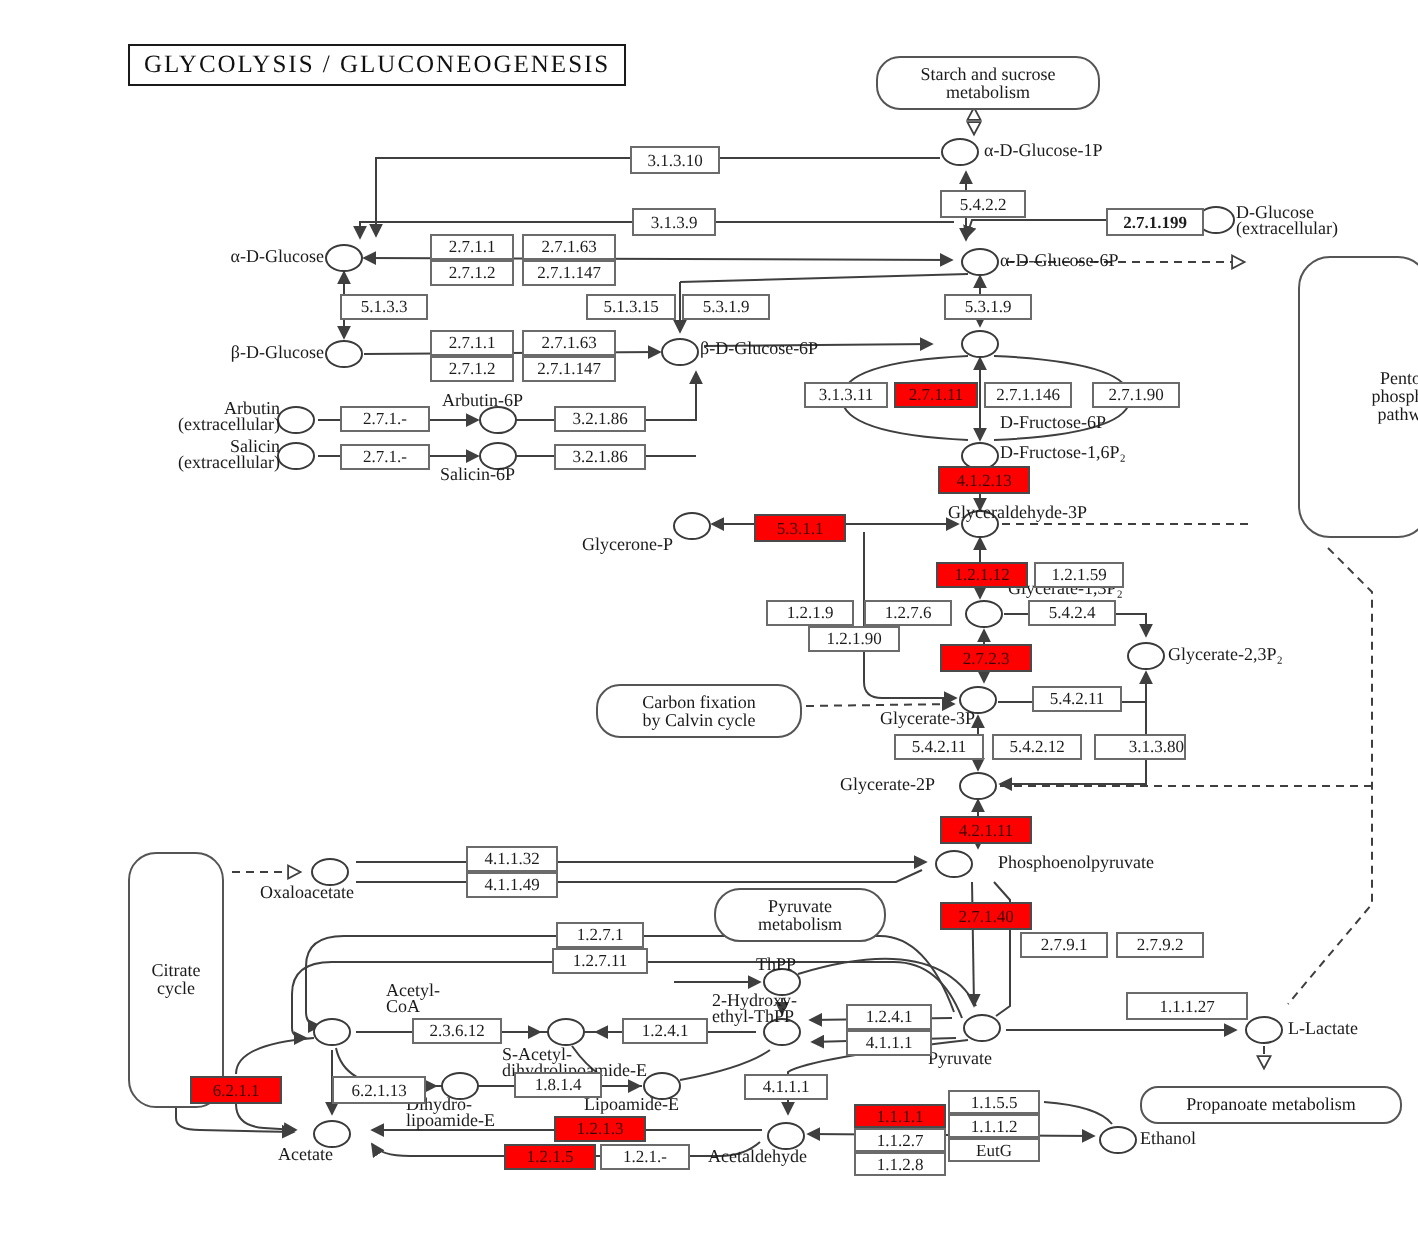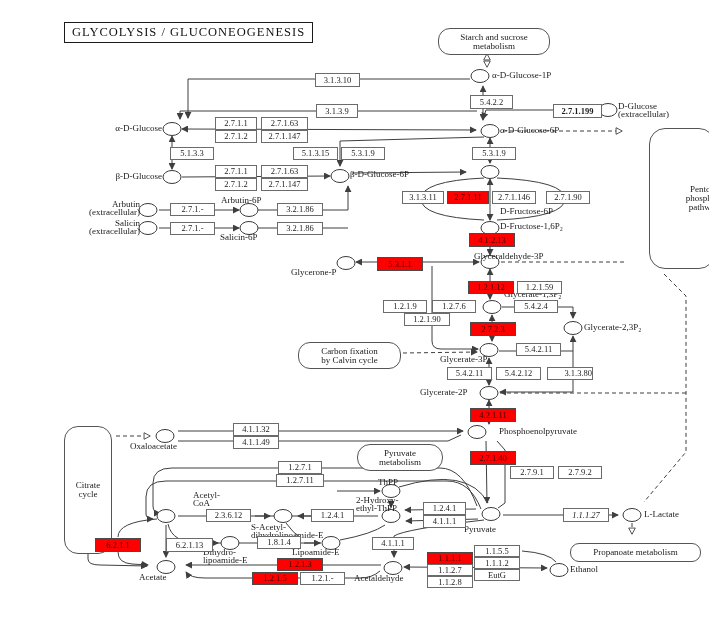--- a/index.html
+++ b/index.html
@@ -216,21 +216,21 @@
     <div class="enz red" style="left: 470px; top: 408px; width: 46px; height: 14px; line-height: 12px;">4.2.1.11</div>
     <div class="enz red" style="left: 470px; top: 451px; width: 46px; height: 14px; line-height: 12px;">2.7.1.40</div>
     <div class="enz" style="left: 510px; top: 466px; width: 44px; height: 13px; line-height: 11px;">2.7.9.1</div>
     <div class="enz" style="left: 558px; top: 466px; width: 44px; height: 13px; line-height: 11px;">2.7.9.2</div>
     <div class="enz" style="left: 233px; top: 423px; width: 46px; height: 13px; line-height: 11px;">4.1.1.32</div>
     <div class="enz" style="left: 233px; top: 436px; width: 46px; height: 13px; line-height: 11px;">4.1.1.49</div>
     <div class="enz" style="left: 278px; top: 461px; width: 44px; height: 13px; line-height: 11px;">1.2.7.1</div>
     <div class="enz" style="left: 276px; top: 474px; width: 48px; height: 13px; line-height: 11px;">1.2.7.11</div>
     <div class="enz" style="left: 423px; top: 502px; width: 43px; height: 13px; line-height: 11px;">1.2.4.1</div>
     <div class="enz" style="left: 423px; top: 515px; width: 43px; height: 13px; line-height: 11px;">4.1.1.1</div>
-    <div class="enz" style="left: 563px; top: 508px; width: 46px; height: 14px; line-height: 12px; font-style: italic;">1.1.1.27</div>
+    <div class="enz" style="left: 563px; top: 496px; width: 61px; height: 14px; line-height: 12px;">1.1.1.27</div>
     <div class="enz" style="left: 206px; top: 509px; width: 45px; height: 13px; line-height: 11px;">2.3.6.12</div>
     <div class="enz" style="left: 311px; top: 509px; width: 43px; height: 13px; line-height: 11px;">1.2.4.1</div>
     <div class="enz red" style="left: 95px; top: 538px; width: 46px; height: 14px; line-height: 12px;">6.2.1.1</div>
     <div class="enz" style="left: 144px; top: 538px; width: 47px; height: 14px; line-height: 12px; margin-left: 22px;">6.2.1.13</div>
     <div class="enz" style="left: 257px; top: 536px; width: 44px; height: 13px; line-height: 11px;">1.8.1.4</div>
     <div class="enz" style="left: 372px; top: 537px; width: 42px; height: 13px; line-height: 11px;">4.1.1.1</div>
     <div class="enz red" style="left: 277px; top: 558px; width: 46px; height: 13px; line-height: 11px;">1.2.1.3</div>
     <div class="enz red" style="left: 252px; top: 572px; width: 46px; height: 13px; line-height: 11px;">1.2.1.5</div>
     <div class="enz" style="left: 300px; top: 572px; width: 45px; height: 13px; line-height: 11px;">1.2.1.-</div>
     <div class="enz red" style="left: 427px; top: 552px; width: 46px; height: 12px; line-height: 10px;">1.1.1.1</div>

